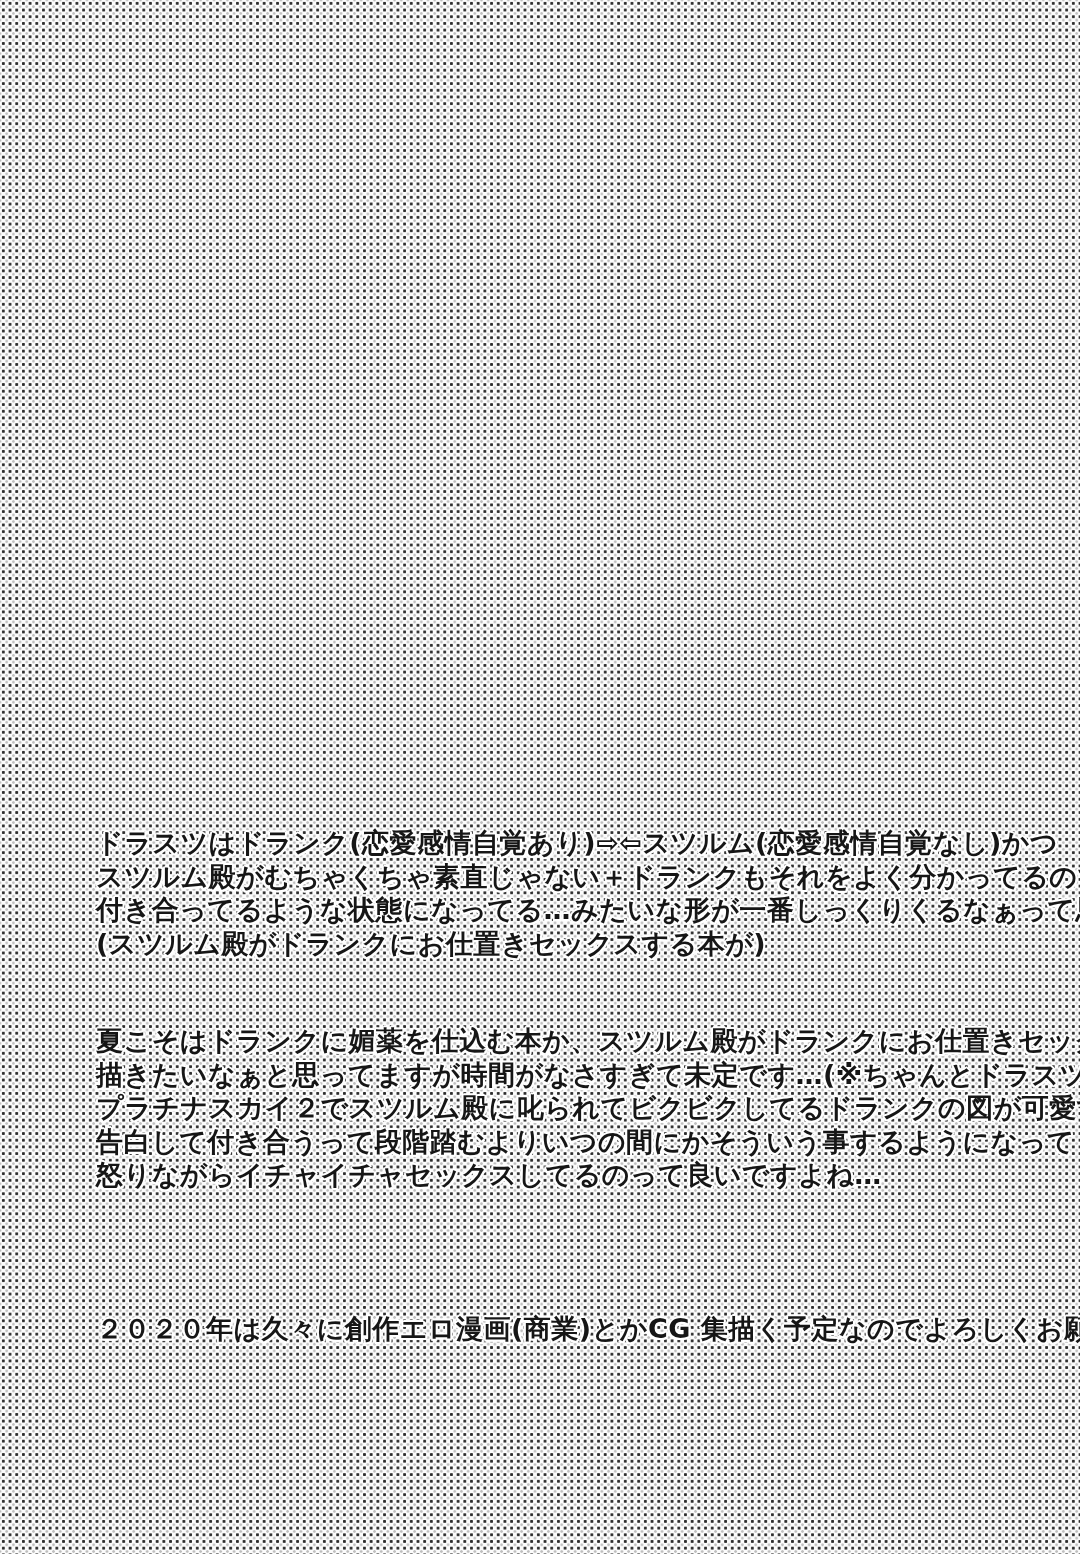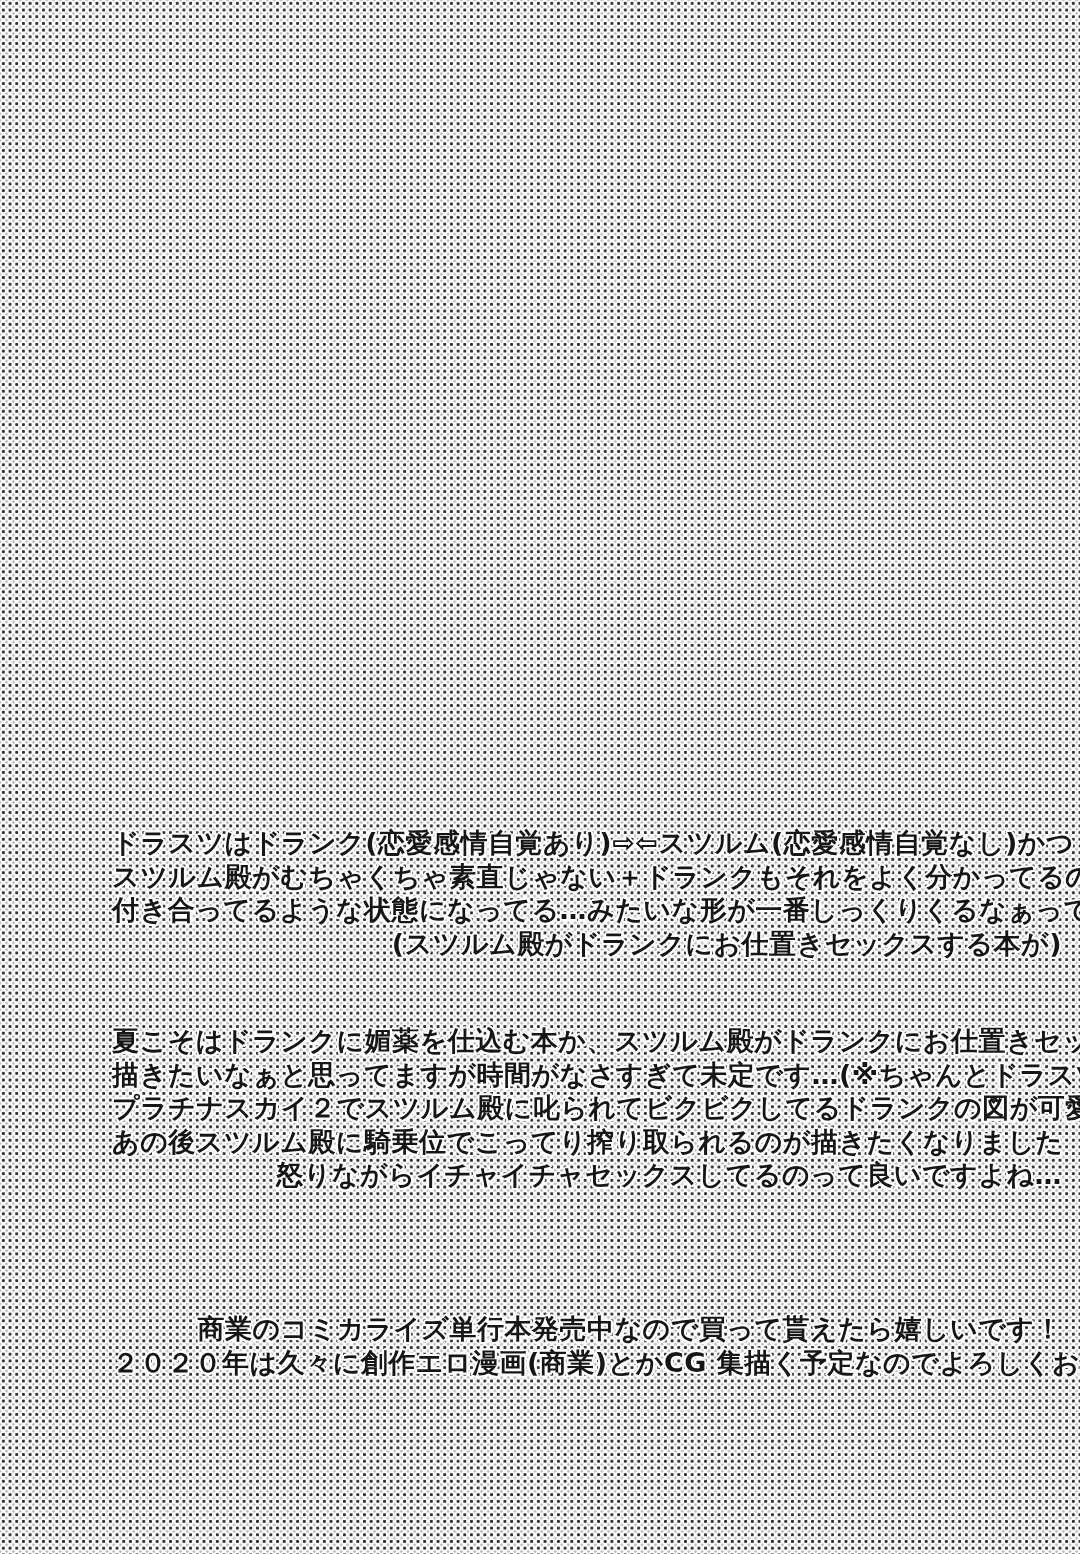--- a/index.html
+++ b/index.html
@@ -17,23 +17,22 @@
     height: 1554px;
     background-color: #fcfcfc;
     background-image:
       radial-gradient(circle, rgba(34,34,34,0.95) 1.25px, rgba(34,34,34,0) 1.9px),
       radial-gradient(circle, rgba(130,130,130,0.5) 1.0px, rgba(130,130,130,0) 1.6px);
     background-size: 6.7px 6.7px, 6.7px 6.7px;
     background-position: 0 0, 3.35px 3.35px;
   }
   .paragraph {
     position: absolute;
-    left: 112px;
+    left: 96px;
     width: 950px;
-    text-align: right;
   }
   .para-1 { top: 826px; }
   .para-2 { top: 1024px; }
   .para-3 { top: 1312px; }
   .line {
     font-size: 27px;
     line-height: 33.5px;
     font-weight: bold;
     letter-spacing: 0.5px;
     color: #161616;
@@ -61,22 +60,21 @@
     <div class="line">ドラスツはドランク(恋愛感情自覚あり)⇨⇦スツルム(恋愛感情自覚なし)かつ</div>
     <div class="line">スツルム殿がむちゃくちゃ素直じゃない＋ドランクもそれをよく分かってるので、</div>
     <div class="line">付き合ってるような状態になってる…みたいな形が一番しっくりくるなぁって思います</div>
     <div class="line">(スツルム殿がドランクにお仕置きセックスする本が)</div>
   </div>
 
   <div class="paragraph para-2">
     <div class="line">夏こそはドランクに媚薬を仕込む本か、スツルム殿がドランクにお仕置きセックスする本が</div>
     <div class="line">描きたいなぁと思ってますが時間がなさすぎて未定です…(※ちゃんとドラスツです)</div>
     <div class="line">プラチナスカイ２でスツルム殿に叱られてビクビクしてるドランクの図が可愛すぎたので</div>
-    <div class="line">あの後スツルム殿に騎乗位でこってり搾り取られるのが描きたくなりました</div>
+    <div class="line">告白して付き合うって段階踏むよりいつの間にかそういう事するようになって</div>
     <div class="line">怒りながらイチャイチャセックスしてるのって良いですよね…</div>
   </div>
 
   <div class="paragraph para-3">
-    <div class="line">商業のコミカライズ単行本発売中なので買って貰えたら嬉しいです！</div>
     <div class="line">２０２０年は久々に創作エロ漫画(商業)とかCG 集描く予定なのでよろしくお願いします</div>
   </div>
 
 </div>
 
 </body></html>

